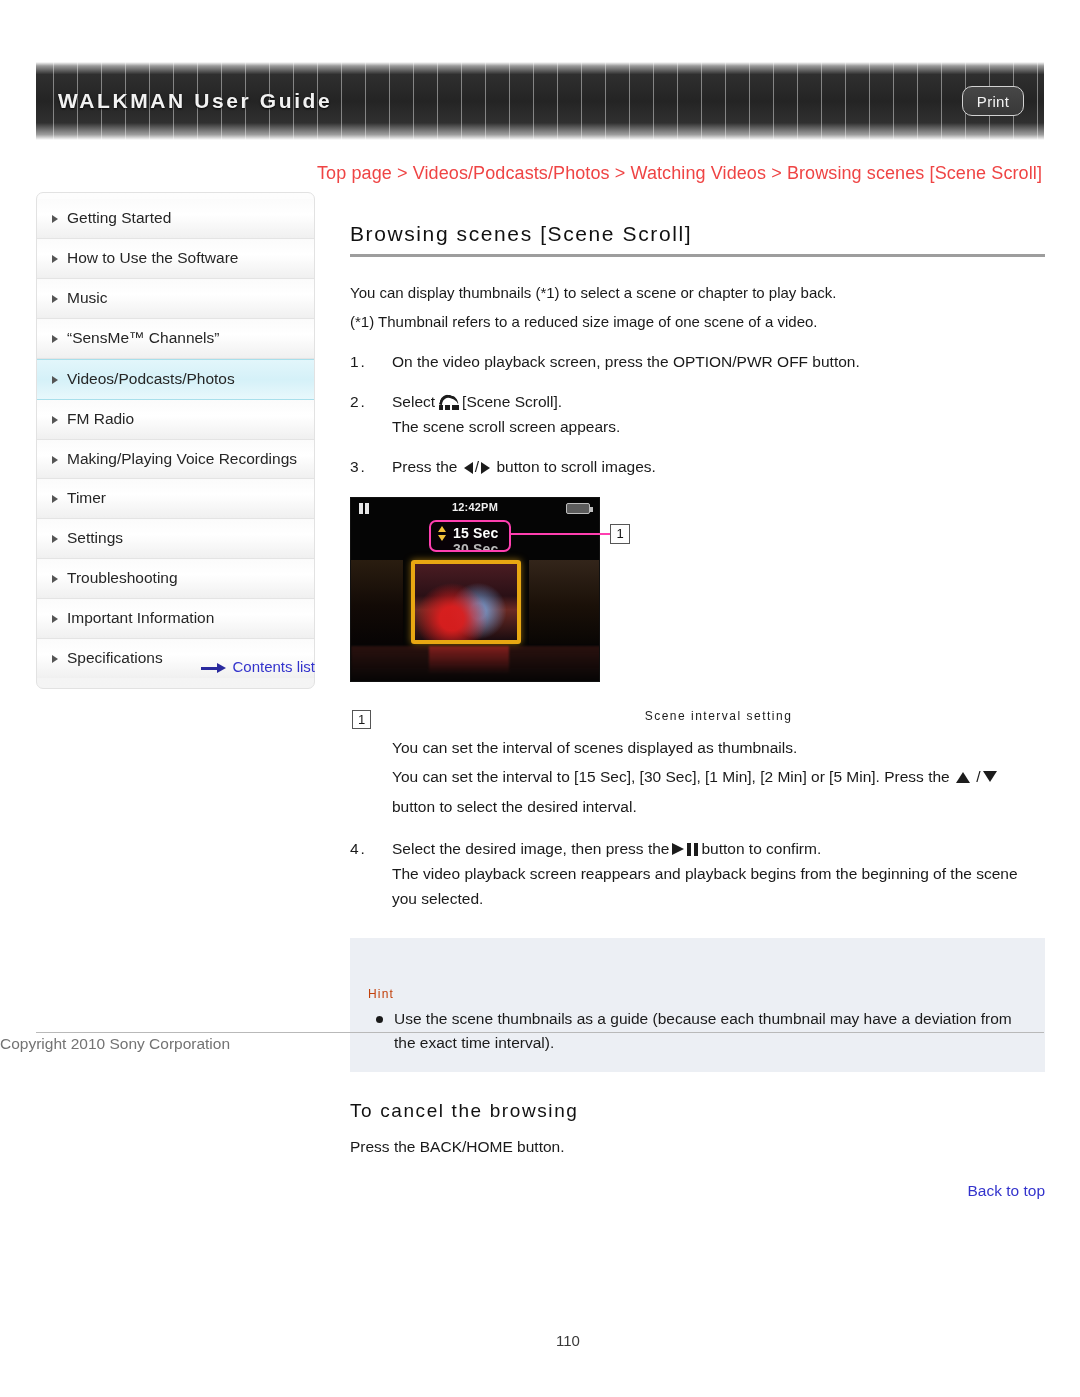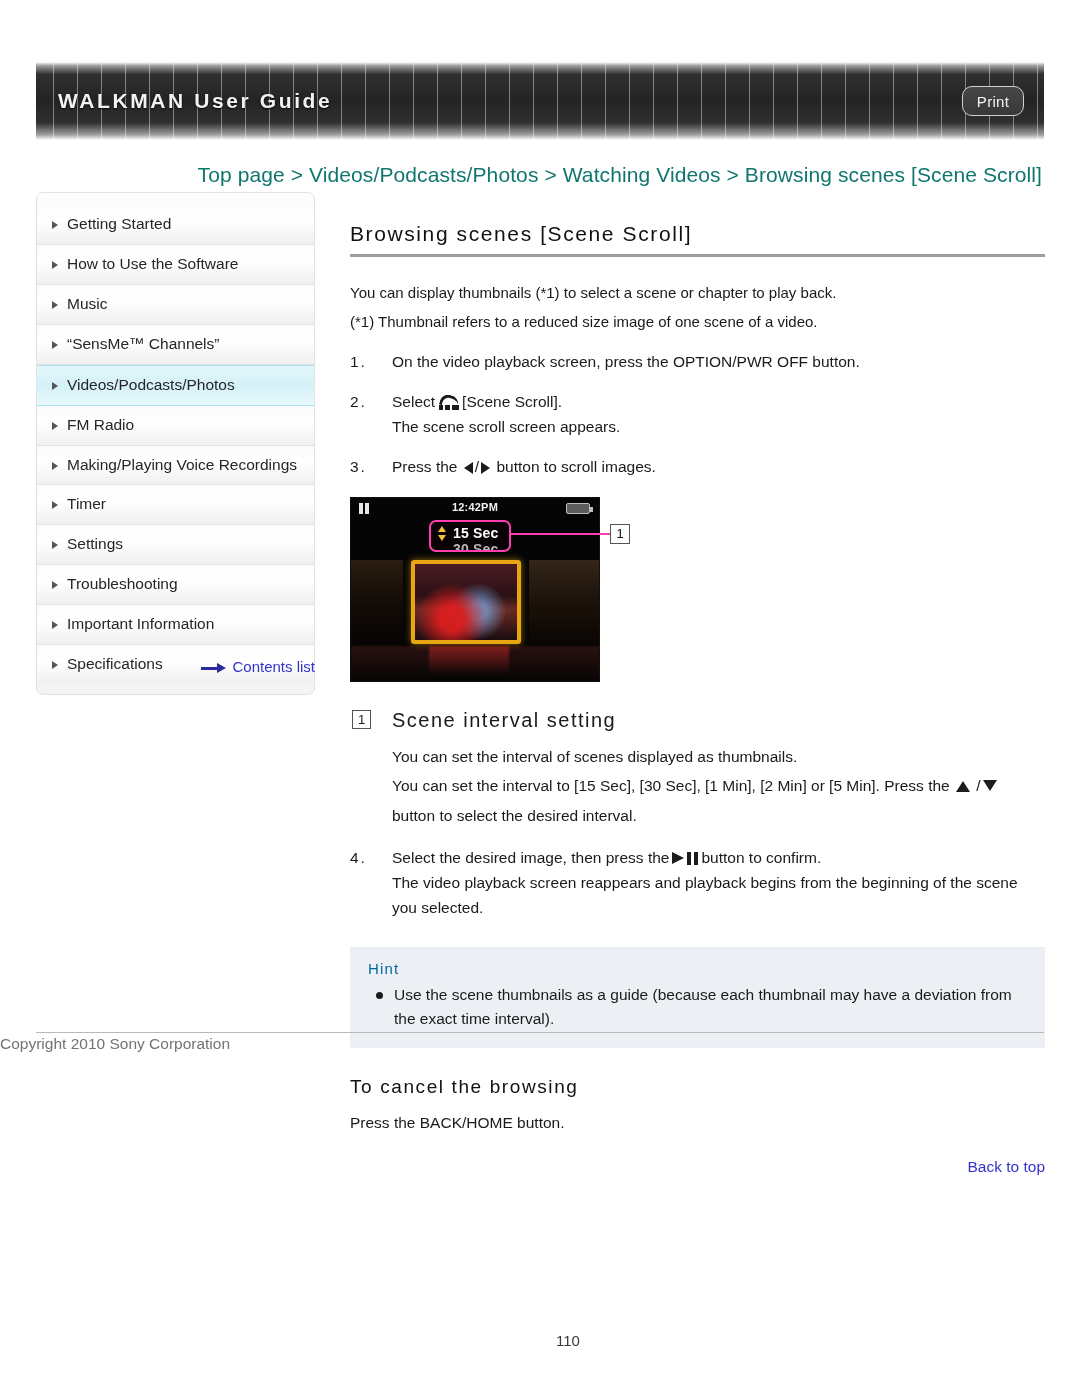--- a/index.html
+++ b/index.html
@@ -65,35 +65,35 @@
     font-size: 15px;
     display: flex; align-items: center; justify-content: center;
     cursor: pointer;
     letter-spacing: .3px;
   }
 
   
   .breadcrumb {
     position: absolute;
     right: 38px; top: 163px;
-    font-size: 21px;
-    color: #0f766e;
+    font-size: 18px;
+    color: #ef4444;
     white-space: nowrap;
     letter-spacing: .1px;
   }
 
   
   .sidebar {
     position: absolute;
     left: 36px; top: 192px;
     width: 279px;
     background: linear-gradient(to bottom,#fdfdfd,#f4f4f4);
     border: 1px solid #e2e2e2;
     border-radius: 7px 7px 7px 7px;
-    padding: 12px 0 10px 0;
+    padding: 6px 0 10px 0;
   }
   .side-item {
     position: relative;
     padding: 9px 12px 9px 30px;
     font-size: 15.5px;
     color: #262626;
     border-bottom: 1px solid #e4e4e4;
     background: linear-gradient(to bottom,#fbfbfb 0%,#ffffff 40%,#f0f0f0 100%);
     line-height: 1.35;
     cursor: pointer;
@@ -395,43 +395,45 @@
   .callout-section { margin-top: 20px; position: relative; padding-left: 42px; }
   .callout-badge {
     position: absolute; left: 2px; top: 1px;
     width: 19px; height: 19px;
     border: 1px solid #555;
     background: #fff;
     font-size: 13px;
     display:flex; align-items:center; justify-content:center;
   }
   .callout-title {
-    font-size: 20px;
+    font-size: 12px;
     letter-spacing: 1.5px;
     color: #1a1a1a;
     margin: 0 0 10px 0;
     font-weight: normal;
+    text-align: center;
   }
   .callout-line-text {
     font-size: 15.5px;
     line-height: 1.9;
     margin: 0;
   }
 
   
   .hint-box {
     margin-top: 26px;
     background: #eceff4;
     padding: 13px 18px 16px 18px;
   }
   .hint-label {
-    font-size: 15px;
+    font-size: 12px;
     letter-spacing: 1.2px;
-    color: #0369a1;
+    color: #c2410c;
     margin-bottom: 6px;
+    margin-top: 36px;
   }
   .hint-item {
     position: relative;
     padding-left: 26px;
     font-size: 15.5px;
     line-height: 1.6;
   }
   .hint-item::before {
     content: "";
     position: absolute;

